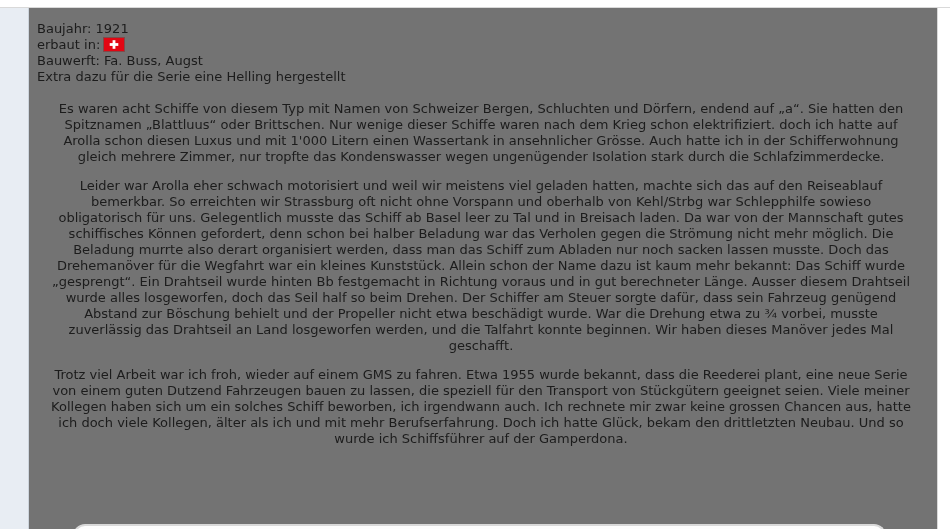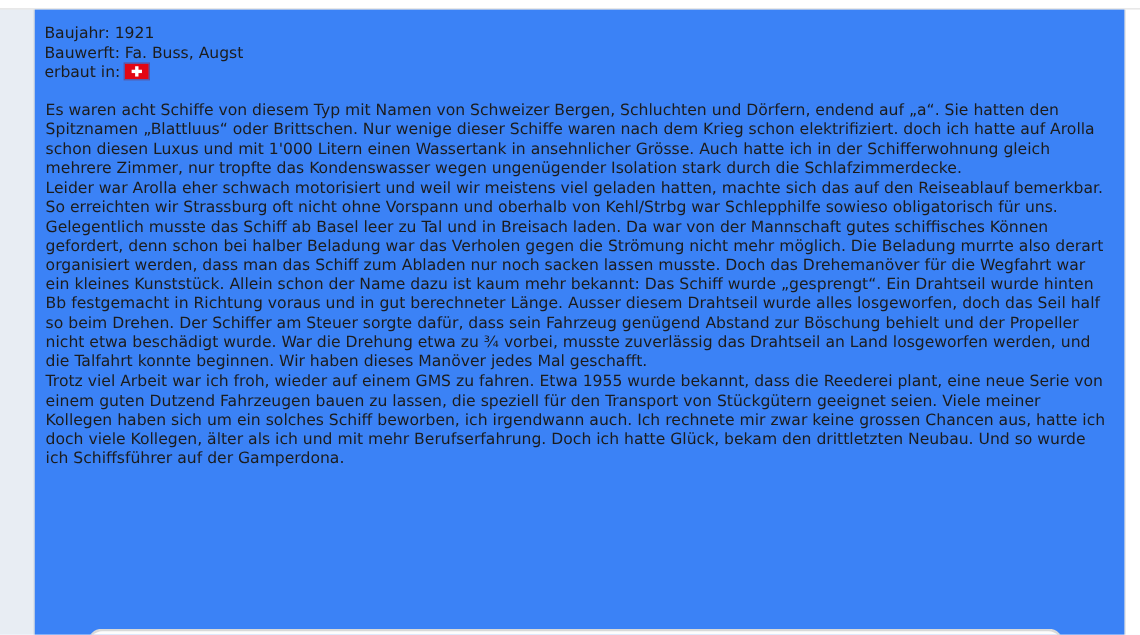--- a/index.html
+++ b/index.html
@@ -27,21 +27,21 @@
     height: 521px;
   }
   .left-strip {
     width: 28px;
     background: #e8edf3;
     border-right: 1px solid #ccd4dc;
     flex: 0 0 auto;
   }
   .content-area {
     flex: 1 1 auto;
-    background: #3b82f6;
+    background: #737373;
     position: relative;
     padding: 13px 12px 0 8px;
     box-sizing: border-box;
     color: #1c1c1c;
     font-size: 13px;
     line-height: 16px;
   }
   .right-gutter {
     width: 12px;
     background: #ffffff;
@@ -58,21 +58,22 @@
     display: inline-block;
     vertical-align: -2px;
     margin-left: 4px;
     line-height: 0;
   }
   .flag svg {
     display: block;
     outline: 1px solid rgba(150,0,0,0.35);
   }
   .article p {
-    margin: 1px;
+    margin: 13px;
+    text-align: center;
   }
   .bottom-panel {
     position: absolute;
     left: 44px;
     top: 516px;
     width: 813px;
     height: 30px;
     background: #fdfdfd;
     border: 2px solid #d9d9d9;
     border-bottom: none;
@@ -88,28 +89,29 @@
   <div class="top-bar"></div>
 
   <div class="page-row">
 
     <div class="left-strip"></div>
 
     <div class="content-area">
 
       <div class="info-block">
         <div class="info-line">Baujahr: 1921</div>
-        <div class="info-line">Bauwerft: Fa. Buss, Augst</div>
         <div class="info-line">
           <span>erbaut in:</span><span class="flag"><svg width="20" height="13" viewBox="0 0 20 13">
               <rect x="0" y="0" width="20" height="13" fill="#e30613"></rect>
               <rect x="8.6" y="2.2" width="2.8" height="8.6" fill="#ffffff"></rect>
               <rect x="5.7" y="5.1" width="8.6" height="2.8" fill="#ffffff"></rect>
             </svg></span>
         </div>
+        <div class="info-line">Bauwerft: Fa. Buss, Augst</div>
+        <div class="info-line">Extra dazu für die Serie eine Helling hergestellt</div>
       </div>
 
       <div class="article">
         <p>Es waren acht Schiffe von diesem Typ mit Namen von Schweizer Bergen, Schluchten und Dörfern, endend auf „a“. Sie hatten den Spitznamen „Blattluus“ oder Brittschen. Nur wenige dieser Schiffe waren nach dem Krieg schon elektrifiziert. doch ich hatte auf Arolla schon diesen Luxus und mit 1'000 Litern einen Wassertank in ansehnlicher Grösse. Auch hatte ich in der Schifferwohnung gleich mehrere Zimmer, nur tropfte das Kondenswasser wegen ungenügender Isolation stark durch die Schlafzimmerdecke.</p>
         <p>Leider war Arolla eher schwach motorisiert und weil wir meistens viel geladen hatten, machte sich das auf den Reiseablauf bemerkbar. So erreichten wir Strassburg oft nicht ohne Vorspann und oberhalb von Kehl/Strbg war Schlepphilfe sowieso obligatorisch für uns. Gelegentlich musste das Schiff ab Basel leer zu Tal und in Breisach laden. Da war von der Mannschaft gutes schiffisches Können gefordert, denn schon bei halber Beladung war das Verholen gegen die Strömung nicht mehr möglich. Die Beladung murrte also derart organisiert werden, dass man das Schiff zum Abladen nur noch sacken lassen musste. Doch das Drehemanöver für die Wegfahrt war ein kleines Kunststück. Allein schon der Name dazu ist kaum mehr bekannt: Das Schiff wurde „gesprengt“. Ein Drahtseil wurde hinten Bb festgemacht in Richtung voraus und in gut berechneter Länge. Ausser diesem Drahtseil wurde alles losgeworfen, doch das Seil half so beim Drehen. Der Schiffer am Steuer sorgte dafür, dass sein Fahrzeug genügend Abstand zur Böschung behielt und der Propeller nicht etwa beschädigt wurde. War die Drehung etwa zu ¾ vorbei, musste zuverlässig das Drahtseil an Land losgeworfen werden, und die Talfahrt konnte beginnen. Wir haben dieses Manöver jedes Mal geschafft.</p>
         <p>Trotz viel Arbeit war ich froh, wieder auf einem GMS zu fahren. Etwa 1955 wurde bekannt, dass die Reederei plant, eine neue Serie von einem guten Dutzend Fahrzeugen bauen zu lassen, die speziell für den Transport von Stückgütern geeignet seien. Viele meiner Kollegen haben sich um ein solches Schiff beworben, ich irgendwann auch. Ich rechnete mir zwar keine grossen Chancen aus, hatte ich doch viele Kollegen, älter als ich und mit mehr Berufserfahrung. Doch ich hatte Glück, bekam den drittletzten Neubau. Und so wurde ich Schiffsführer auf der Gamperdona.</p>
       </div>
 
       <div class="bottom-panel"></div>
 

